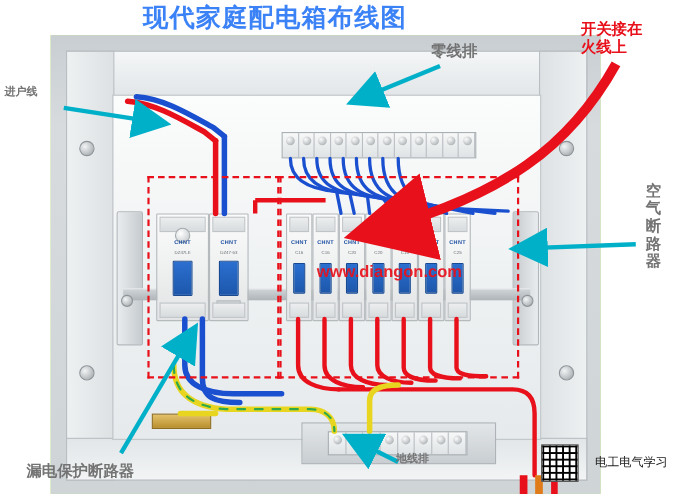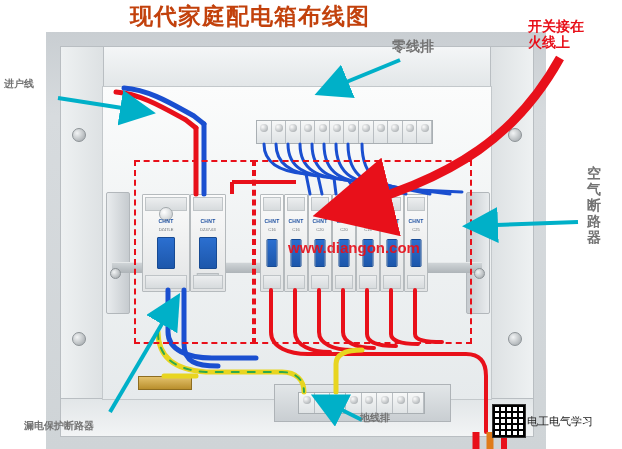--- a/index.html
+++ b/index.html
@@ -2,21 +2,21 @@
 <html><head>
 <meta charset="utf-8">
 <style>
   html,body{margin:0;padding:0;background:#fff;}
   body{width:622px;height:449px;overflow:hidden;font-family:"Liberation Sans","DejaVu Sans",sans-serif;}
   #stage{position:relative;width:622px;height:449px;background:#ffffff;overflow:hidden;}
 
   
   .title{
     position:absolute;left:60px;top:2px;width:380px;height:28px;
-    font-size:23px;font-weight:bold;color:#c2410c;letter-spacing:1px;
+    font-size:23px;font-weight:bold;color:#3b82f6;letter-spacing:1px;
     text-align:center;line-height:28px;white-space:nowrap;
   }
 
   
   .photo{
     position:absolute;left:46px;top:32px;width:500px;height:417px;
     background:#bef264;
   }
   
   .cab-outer{
@@ -144,40 +144,40 @@
   .anno{
     position:absolute;font-weight:bold;white-space:nowrap;line-height:1.15;
   }
   .anno.cyan{color:#737373;}
   .anno.red{color:#e8101a;}
 
   #anno-incoming{left:4px;top:78px;font-size:10px;}
   #anno-neutral{left:392px;top:38px;font-size:14px;}
   #anno-switch{left:528px;top:18px;font-size:14px;text-align:left;}
   #anno-air{left:584px;top:165px;font-size:14px;width:20px;text-align:center;line-height:1.15;}
-  #anno-rcd{left:24px;top:420px;font-size:10px;}
+  #anno-rcd{left:24px;top:420px;font-size:14px;}
   #anno-ground{left:360px;top:412px;font-size:10px;}
 
   
   #arrows{position:absolute;left:0;top:0;width:622px;height:449px;pointer-events:none;}
 
   
   .badge{
     position:absolute;left:492px;top:404px;width:126px;height:34px;
     display:flex;align-items:center;
   }
   .badge .qr{
     width:32px;height:32px;background:
       linear-gradient(90deg,#000 2px,transparent 2px) 0 0/6px 6px,
       linear-gradient(180deg,#000 2px,transparent 2px) 0 0/6px 6px,
       #fff;
     border:1px solid #333;
   }
   .badge .btxt{
-    margin-left:1px;font-size:11px;color:#222;line-height:14px;text-align:right;
+    margin-left:15px;font-size:11px;color:#222;line-height:14px;text-align:right;
   }
 </style>
 </head>
 <body>
 
 <div id="stage">
 
   <div class="title">现代家庭配电箱布线图</div>
 
   <div class="photo">

